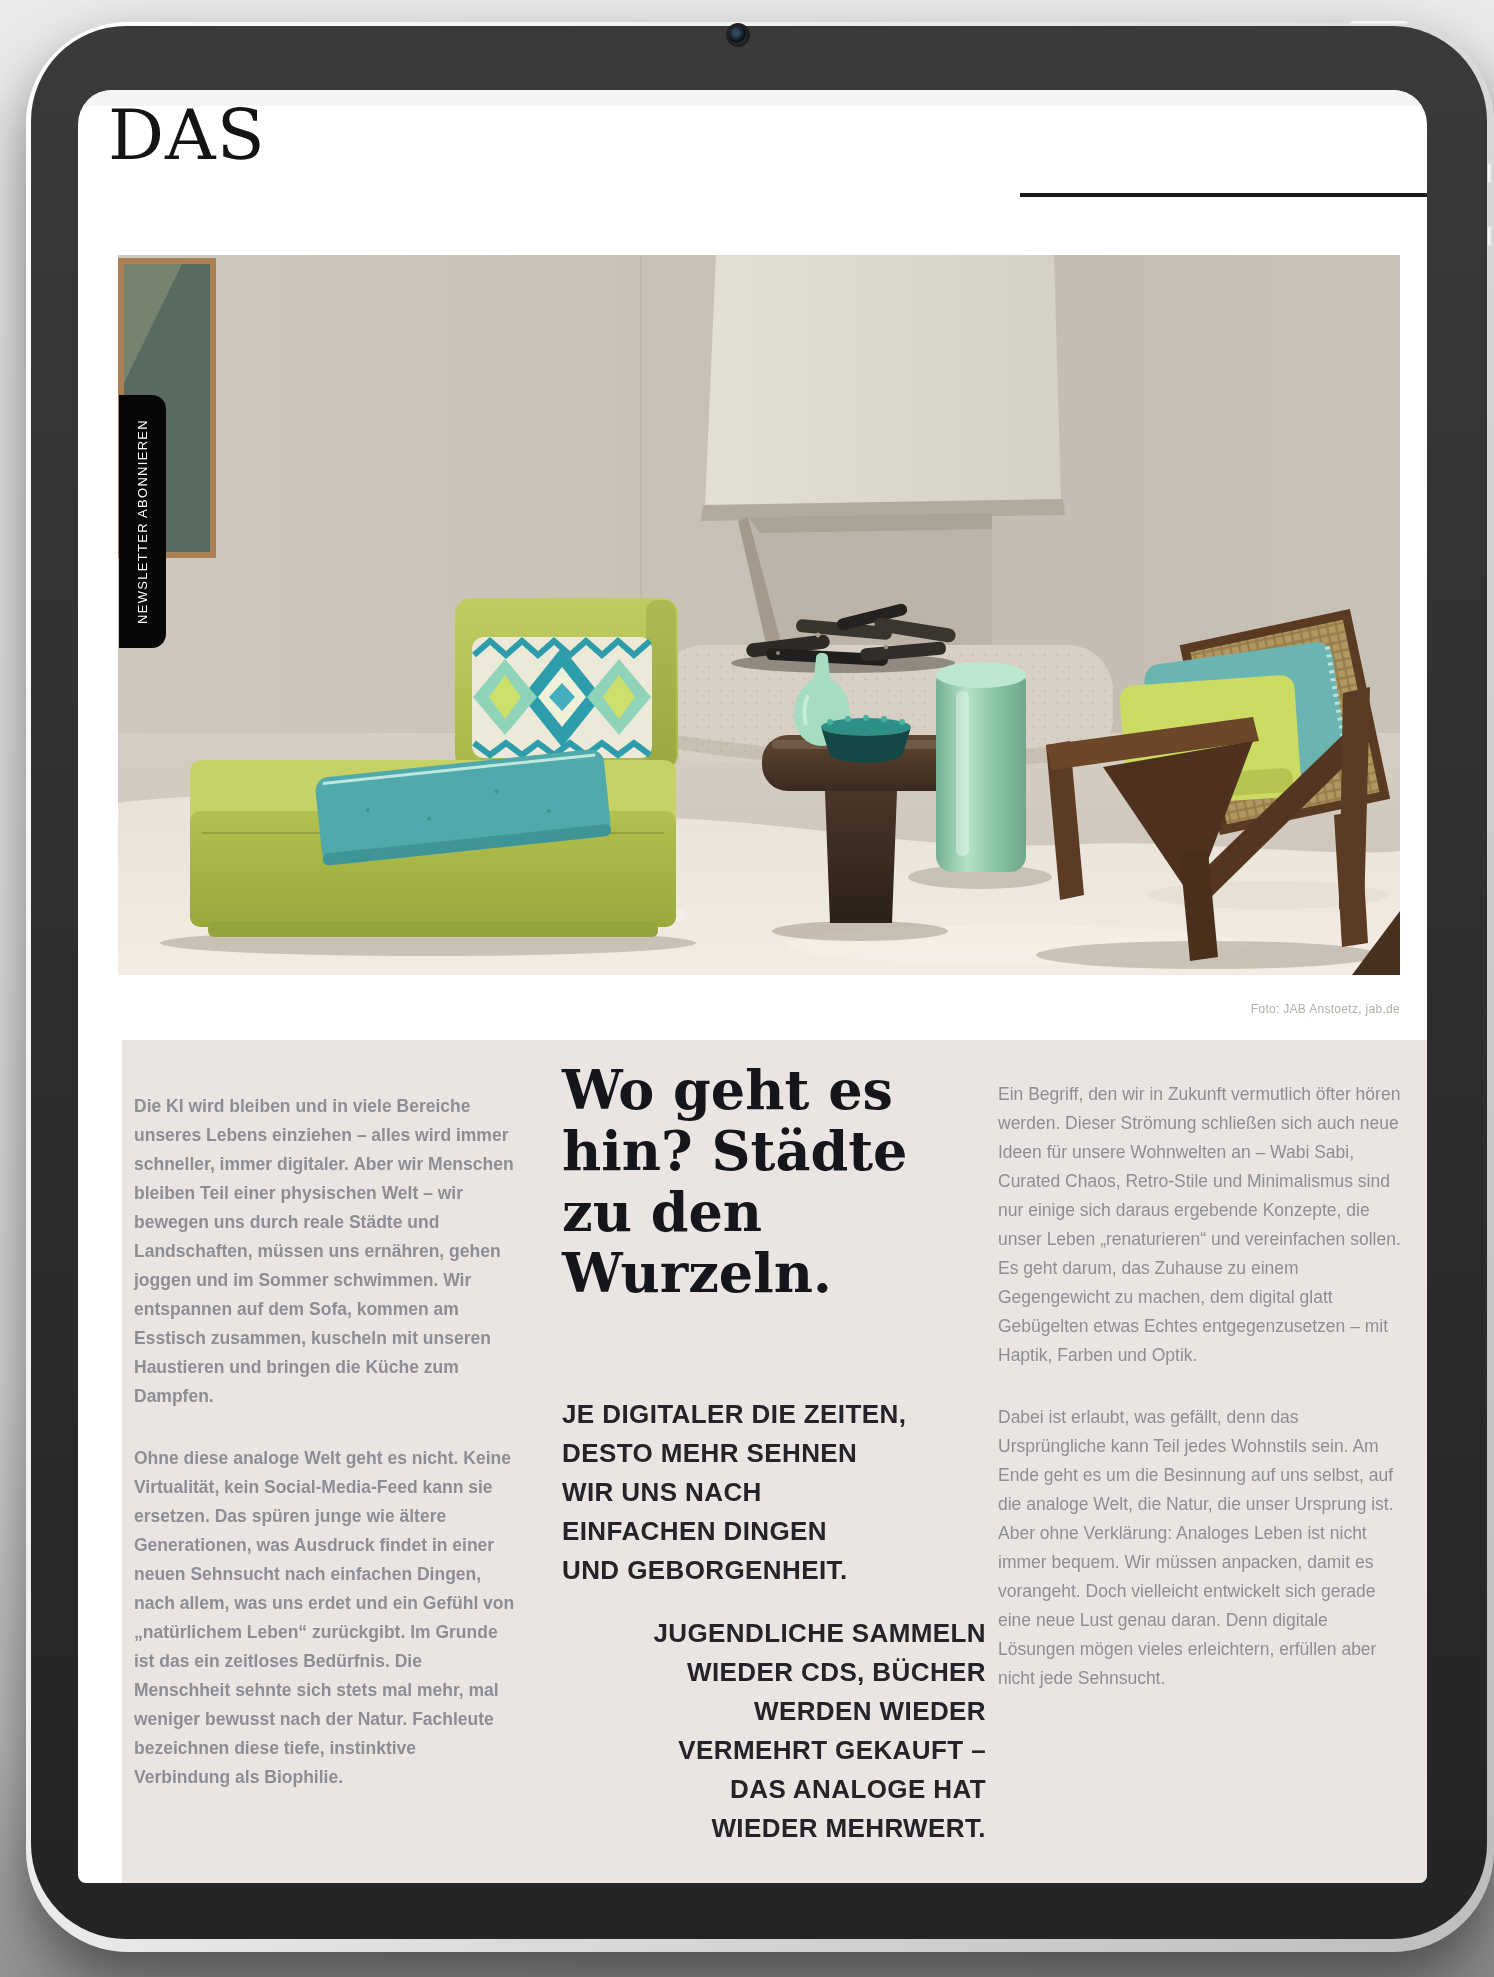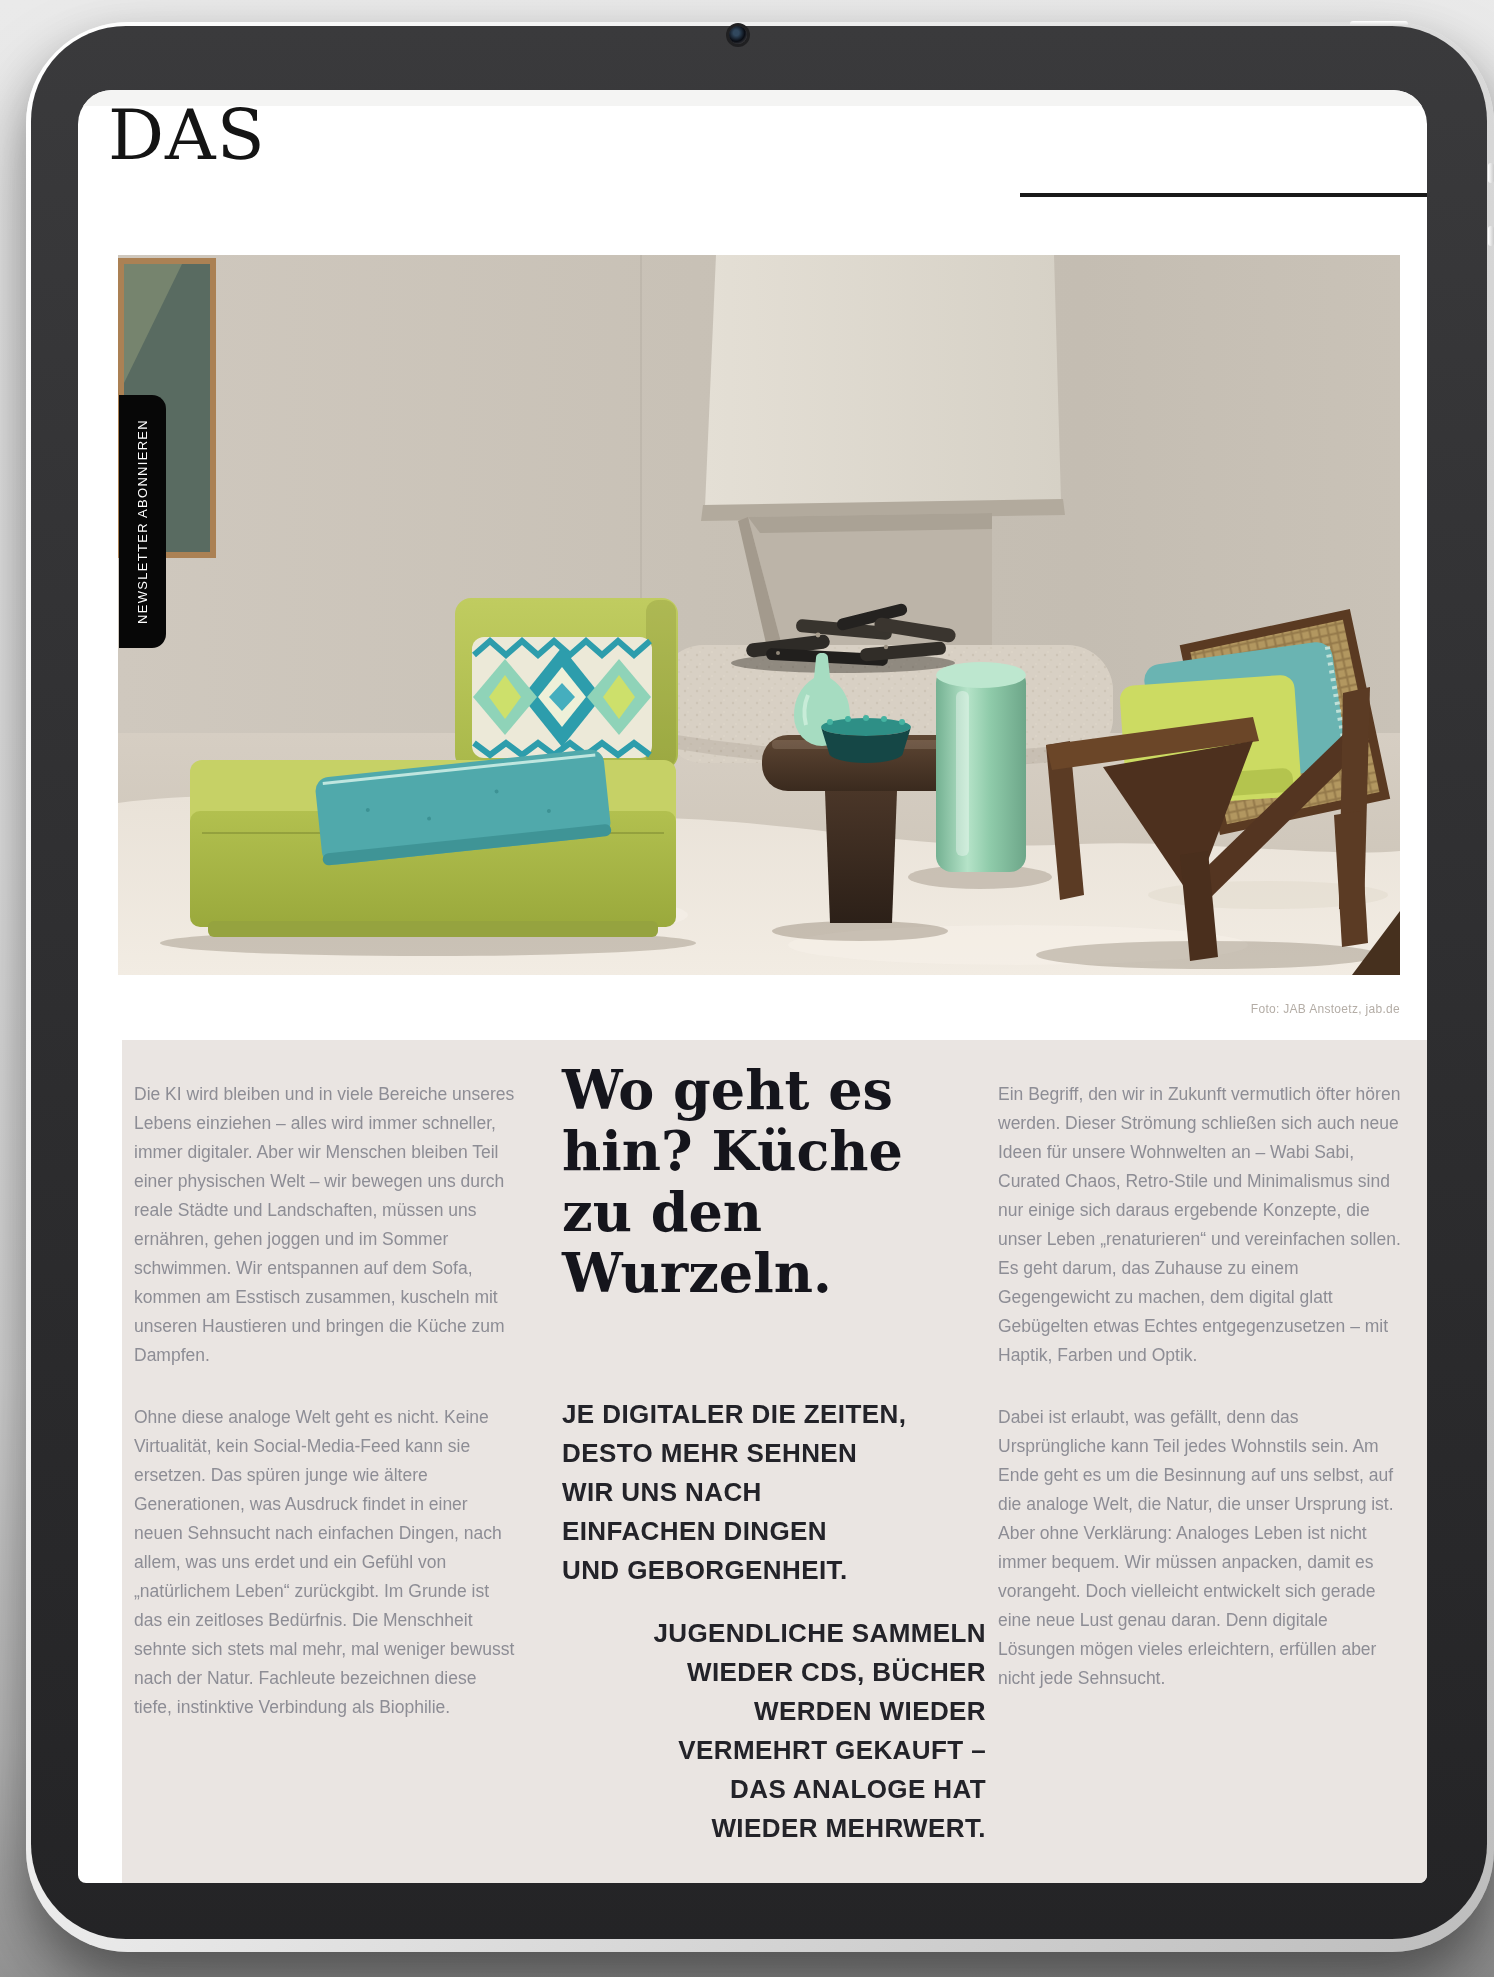--- a/index.html
+++ b/index.html
@@ -57,21 +57,21 @@
     background:#070707;color:#ffffff;
     border-radius:14px 0 0 14px;
     writing-mode:vertical-rl;transform:rotate(180deg);
     display:flex;align-items:center;justify-content:center;
     font-size:13px;letter-spacing:1.3px;cursor:pointer;
   }
 
   
   .panel{position:absolute;left:44px;top:950px;width:1305px;height:843px;background:#eae5e2;overflow:hidden;z-index:1;}
   .col{position:absolute;}
-  .col-left{left:12px;top:40px;width:382px;}
+  .col-left{left:12px;top:52px;width:382px;font-weight:bold;}
   .col-mid{left:440px;top:20px;width:424px;}
   .col-right{left:876px;top:40px;width:404px;}
   .body-p{margin:0 0 33px 0;font-size:17.5px;line-height:29px;color:#8d8d95;}
   .headline-line{font-family:"DejaVu Serif",serif;font-weight:700;font-size:54px;line-height:61px;color:#15151c;letter-spacing:0;}
   .deck{margin-top:91px;}
   .deck.second{margin-top:24px;text-align:right;}
   .deck-line{font-weight:700;font-size:26px;line-height:39px;color:#232329;letter-spacing:.4px;}
 </style>
 </head>
 <body>
@@ -293,21 +293,21 @@
     <div class="panel">
 
       <div class="col col-left">
         <p class="body-p">Die KI wird bleiben und in viele Bereiche unseres Lebens einziehen – alles wird immer schneller, immer digitaler. Aber wir Menschen bleiben Teil einer physischen Welt – wir bewegen uns durch reale Städte und Landschaften, müssen uns ernähren, gehen joggen und im Sommer schwimmen. Wir entspannen auf dem Sofa, kommen am Esstisch zusammen, kuscheln mit unseren Haustieren und bringen die Küche zum Dampfen.</p>
         <p class="body-p">Ohne diese analoge Welt geht es nicht. Keine Virtualität, kein Social-Media-Feed kann sie ersetzen. Das spüren junge wie ältere Generationen, was Ausdruck findet in einer neuen Sehnsucht nach einfachen Dingen, nach allem, was uns erdet und ein Gefühl von „natürlichem Leben“ zurückgibt. Im Grunde ist das ein zeitloses Bedürfnis. Die Menschheit sehnte sich stets mal mehr, mal weniger bewusst nach der Natur. Fachleute bezeichnen diese tiefe, instinktive Verbindung als Biophilie.</p>
       </div>
 
       <div class="col col-mid">
         <div>
           <div class="headline-line">Wo geht es</div>
-          <div class="headline-line">hin? Küche</div>
+          <div class="headline-line">hin? Städte</div>
           <div class="headline-line">zu den</div>
           <div class="headline-line">Wurzeln.</div>
         </div>
         <div class="deck">
           <div class="deck-line">JE DIGITALER DIE ZEITEN,</div>
           <div class="deck-line">DESTO MEHR SEHNEN</div>
           <div class="deck-line">WIR UNS NACH</div>
           <div class="deck-line">EINFACHEN DINGEN</div>
           <div class="deck-line">UND GEBORGENHEIT.</div>
         </div>

